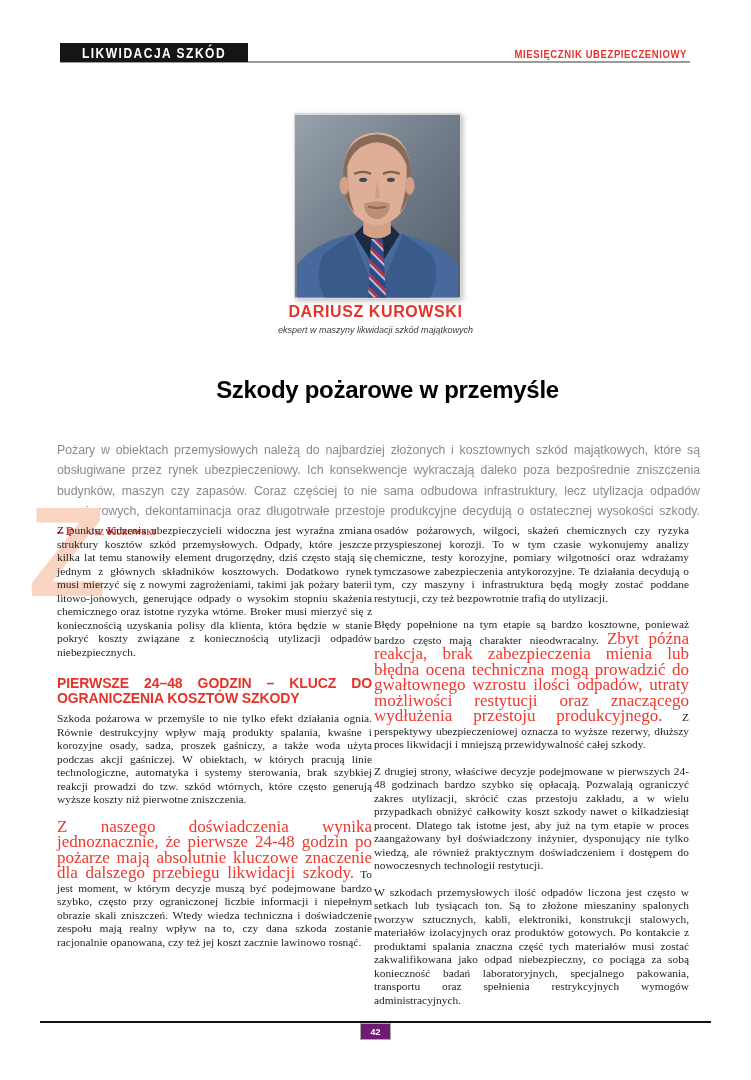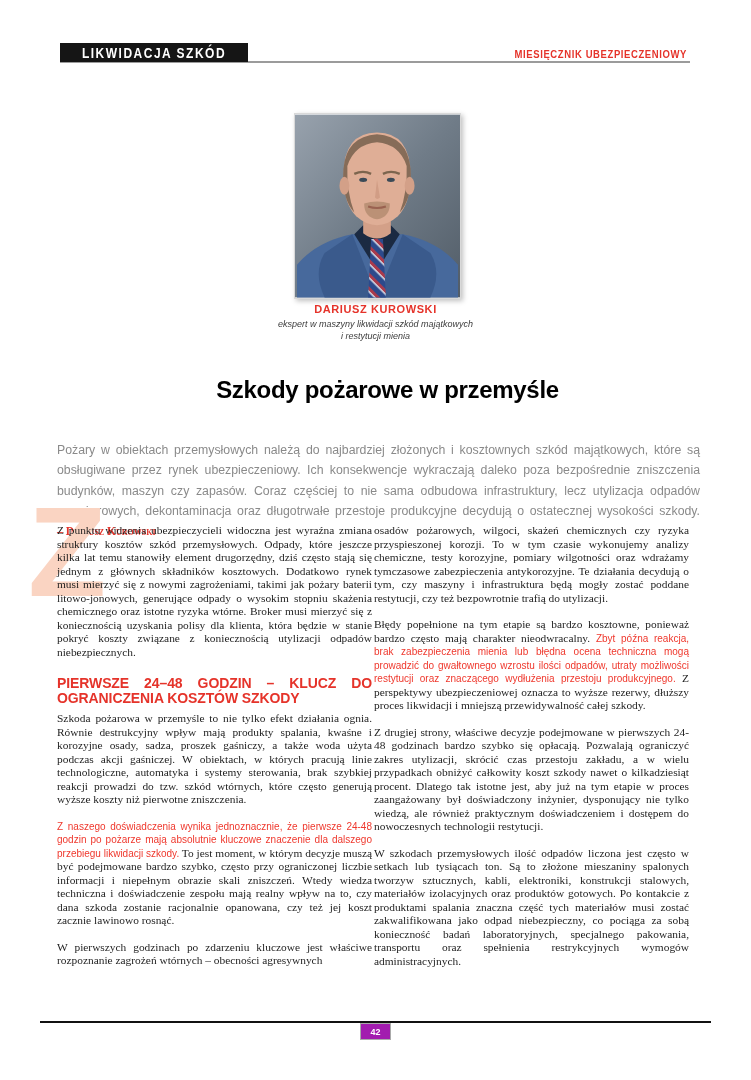--- a/index.html
+++ b/index.html
@@ -15,21 +15,21 @@
   .magazine-name{position:absolute;right:61px;top:48px;color:#e5332a;font-weight:bold;
                  font-size:9.5px;letter-spacing:.6px;transform:scaleY(1.15);transform-origin:right;}
 
   
   .portrait{position:absolute;left:294px;top:113px;width:167px;height:186px;margin:0;
             box-shadow:2px 2px 5px rgba(0,0,0,.25);border:1px solid #d9d9d9;box-sizing:border-box;}
   .portrait svg{display:block;width:100%;height:100%;}
 
   
   .caption{position:absolute;left:0;top:303px;width:751px;text-align:center;}
-  .caption-name{color:#e5332a;font-weight:bold;font-size:11px;letter-spacing:.6px;margin-bottom:3px;}
+  .caption-name{color:#e5332a;font-weight:bold;font-size:16px;letter-spacing:.6px;margin-bottom:3px;}
   .caption-role{color:#3c3c3c;font-style:italic;font-size:9px;line-height:12px;}
 
   
   .title{position:absolute;left:0;top:376px;width:751px;margin:0;text-align:center;
          color:#000000;font-size:24px;font-weight:bold;letter-spacing:-.3px;padding-left:12px;}
 
   
   .lead{position:absolute;left:57px;top:440px;width:643px;margin:0;text-align:justify;
         color:#8a8a8a;font-size:12.3px;line-height:20.3px;}
   .lead .sig{color:#e5332a;font-family:Liberation Serif, serif;font-variant:small-caps;
@@ -39,25 +39,25 @@
   .watermark{position:absolute;left:28px;top:488px;z-index:0;color:#fad4c2;
              font-size:128px;font-weight:bold;line-height:1;}
 
   
   .columns{position:absolute;left:57px;top:524px;width:643px;display:flex;gap:2px;z-index:1;}
   .col{width:315px;font-family:"Liberation Serif",serif;font-size:11.4px;line-height:13.5px;
        color:#1d1d1d;text-align:justify;}
   .col p{margin:0 0 13px 0;}
   .subhead{font-family:"Liberation Sans",sans-serif;font-weight:bold;font-size:14px;
            line-height:14.5px;color:#e5332a;margin:17px 0 7px 0;letter-spacing:-.1px;}
-  .red{color:#ef382d;font-family:Liberation Sans, sans-serif;font-size:10px;margin-top:16px;}
+  .red{color:#ef382d;font-family:Liberation Serif, serif;font-size:17px;margin-top:16px;}
 
   
   .footer-rule{position:absolute;left:40px;top:1021px;width:671px;height:2px;background:#111111;}
-  .page-number{position:absolute;left:361px;top:1024px;width:29px;height:15px;background:#a21caf;
+  .page-number{position:absolute;left:361px;top:1024px;width:29px;height:15px;background:#701a75;
                outline:1px solid #aaaaaa;color:#ffffff;font-size:9px;font-weight:bold;
                display:flex;align-items:center;justify-content:center;}
 </style>
 </head>
 <body>
 
 <div class="page">
 
   <div class="topbar-rule"></div>
   <div class="section-tag">
@@ -108,36 +108,34 @@
 
       <path d="M70,90 Q83,86 96,90 Q96,104 83,106 Q70,104 70,90 Z" fill="#9c7a5d" opacity="0.55"></path>
 
       <path d="M74,93 Q83,96 92,93" stroke="#9a6250" stroke-width="2" fill="none"></path>
     </svg>
   </figure>
 
   <div class="caption">
     <div class="caption-name">DARIUSZ KUROWSKI</div>
     <div class="caption-role">ekspert w maszyny likwidacji szkód majątkowych</div>
-    <div class="caption-role">i restytucji mienia</div>
   </div>
 
   <h1 class="title">Szkody pożarowe w przemyśle</h1>
 
   <p class="lead"><span>Pożary w obiektach przemysłowych należą do najbardziej złożonych i kosztownych szkód majątkowych, które są obsługiwane przez rynek ubezpieczeniowy. Ich konsekwencje wykraczają daleko poza bezpośrednie zniszczenia budynków, maszyn czy zapasów. Coraz częściej to nie sama odbudowa infrastruktury, lecz utylizacja odpadów popożarowych, dekontaminacja oraz długotrwałe przestoje produkcyjne decydują o ostatecznej wysokości szkody.</span> <span class="sig">– Dariusz Kurowski</span></p>
 
   <div class="watermark">Z</div>
 
   <div class="columns">
     <div class="col">
       <p>Z punktu widzenia ubezpieczycieli widoczna jest wyraźna zmiana struktury kosztów szkód przemysłowych. Odpady, które jeszcze kilka lat temu stanowiły element drugorzędny, dziś często stają się jednym z głównych składników kosztowych. Dodatkowo rynek musi mierzyć się z nowymi zagrożeniami, takimi jak pożary baterii litowo-jonowych, generujące odpady o wysokim stopniu skażenia chemicznego oraz istotne ryzyka wtórne. Broker musi mierzyć się z koniecznością uzyskania polisy dla klienta, która będzie w stanie pokryć koszty związane z koniecznością utylizacji odpadów niebezpiecznych.</p>
       <h2 class="subhead">PIERWSZE 24–48 GODZIN – KLUCZ DO OGRANICZENIA KOSZTÓW SZKODY</h2>
       <p>Szkoda pożarowa w przemyśle to nie tylko efekt działania ognia. Równie destrukcyjny wpływ mają produkty spalania, kwaśne i korozyjne osady, sadza, proszek gaśniczy, a także woda użyta podczas akcji gaśniczej. W obiektach, w których pracują linie technologiczne, automatyka i systemy sterowania, brak szybkiej reakcji prowadzi do tzw. szkód wtórnych, które często generują wyższe koszty niż pierwotne zniszczenia.</p>
       <p><span class="red">Z naszego doświadczenia wynika jednoznacznie, że pierwsze 24-48 godzin po pożarze mają absolutnie kluczowe znaczenie dla dalszego przebiegu likwidacji szkody.</span><span> To jest moment, w którym decyzje muszą być podejmowane bardzo szybko, często przy ograniczonej liczbie informacji i niepełnym obrazie skali zniszczeń. Wtedy wiedza techniczna i doświadczenie zespołu mają realny wpływ na to, czy dana szkoda zostanie racjonalnie opanowana, czy też jej koszt zacznie lawinowo rosnąć.</span></p>
-      <p>W pierwszych godzinach po zdarzeniu kluczowe jest właściwe rozpoznanie zagrożeń wtórnych – obecności agresywnych</p>
     </div>
     <div class="col">
       <p>osadów pożarowych, wilgoci, skażeń chemicznych czy ryzyka przyspieszonej korozji. To w tym czasie wykonujemy analizy chemiczne, testy korozyjne, pomiary wilgotności oraz wdrażamy tymczasowe zabezpieczenia antykorozyjne. Te działania decydują o tym, czy maszyny i infrastruktura będą mogły zostać poddane restytucji, czy też bezpowrotnie trafią do utylizacji.</p>
       <p><span>Błędy popełnione na tym etapie są bardzo kosztowne, ponieważ bardzo często mają charakter nieodwracalny. </span><span class="red">Zbyt późna reakcja, brak zabezpieczenia mienia lub błędna ocena techniczna mogą prowadzić do gwałtownego wzrostu ilości odpadów, utraty możliwości restytucji oraz znaczącego wydłużenia przestoju produkcyjnego.</span><span> Z perspektywy ubezpieczeniowej oznacza to wyższe rezerwy, dłuższy proces likwidacji i mniejszą przewidywalność całej szkody.</span></p>
       <p>Z drugiej strony, właściwe decyzje podejmowane w pierwszych 24-48 godzinach bardzo szybko się opłacają. Pozwalają ograniczyć zakres utylizacji, skrócić czas przestoju zakładu, a w wielu przypadkach obniżyć całkowity koszt szkody nawet o kilkadziesiąt procent. Dlatego tak istotne jest, aby już na tym etapie w proces zaangażowany był doświadczony inżynier, dysponujący nie tylko wiedzą, ale również praktycznym doświadczeniem i dostępem do nowoczesnych technologii restytucji.</p>
       <p>W szkodach przemysłowych ilość odpadów liczona jest często w setkach lub tysiącach ton. Są to złożone mieszaniny spalonych tworzyw sztucznych, kabli, elektroniki, konstrukcji stalowych, materiałów izolacyjnych oraz produktów gotowych. Po kontakcie z produktami spalania znaczna część tych materiałów musi zostać zakwalifikowana jako odpad niebezpieczny, co pociąga za sobą konieczność badań laboratoryjnych, specjalnego pakowania, transportu oraz spełnienia restrykcyjnych wymogów administracyjnych.</p>
     </div>
   </div>
 
   <div class="footer-rule"></div>

